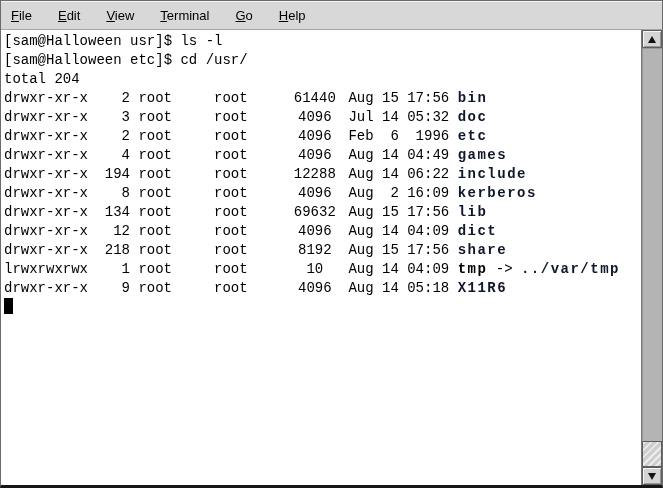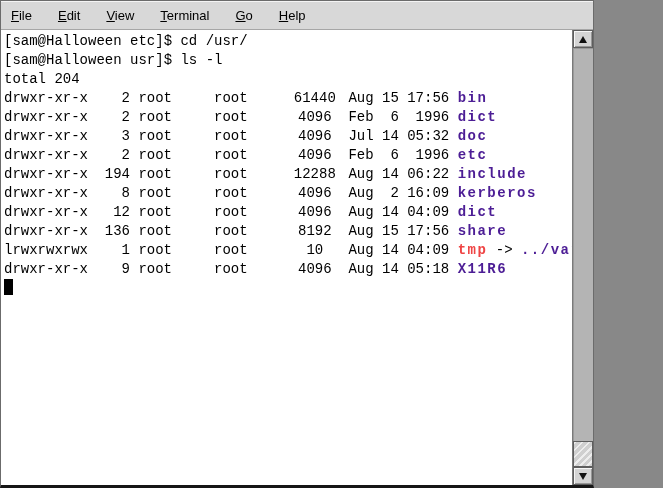--- a/index.html
+++ b/index.html
@@ -1,16 +1,16 @@
 <!DOCTYPE html>
 <html><head>
 <meta charset="utf-8">
 <style>
   html,body{margin:0;padding:0;background:#888;}
-  .window{width:594px;height:488px;box-sizing:border-box;background:#fff;
+  .window{width:663px;height:488px;box-sizing:border-box;background:#fff;
     border:1px solid #6b6b6b;border-bottom:3px solid #161616;
     display:flex;flex-direction:column;font-family:"Liberation Sans",sans-serif;}
   .menubar{height:28px;flex:0 0 28px;background:#d8d8d8;display:flex;align-items:center;
     padding-left:8px;gap:22px;border-bottom:1px solid #a6a6a6;
     box-shadow:inset 0 1px 0 #f4f4f4;font-size:13px;color:#000;}
   .menu-item{white-space:pre;cursor:default;padding:2px 2px;}
   .mn{text-decoration:underline;}
   .content{flex:1;display:flex;min-height:0;}
   .term{flex:1;background:#ffffff;color:#000;overflow:hidden;
     padding:2px 0 0 3px;font-family:"Liberation Mono",monospace;
@@ -20,22 +20,22 @@
   .frow span{display:inline-block;vertical-align:top;}
   .cp{width:10ch;}
   .cl{width:5ch;text-align:right;}
   .co{width:9ch;margin-left:1ch;}
   .cg{width:9ch;}
   .cs{width:6ch;text-align:center;}
   .cd{margin-left:1ch;white-space:pre;}
   .cn{margin-left:1ch;font-weight:bold;letter-spacing:1.5px;}
   .ca{white-space:pre;font-weight:normal;letter-spacing:0;}
   .ct{font-weight:bold;letter-spacing:1.5px;}
-  .name-directory{color:#4c1d95;}
-  .name-symlink{color:#ef4444;}
+  .name-directory{color:#0f172a;}
+  .name-symlink{color:#000000;}
   .cursor{display:inline-block;width:9px;height:16px;background:#000;vertical-align:-3px;}
   .scrollbar{flex:0 0 20px;width:20px;display:flex;flex-direction:column;
     background:#b4b4b4;border-left:1px solid #7a7a7a;}
   .sb-btn{height:18px;flex:0 0 18px;box-sizing:border-box;background:#d4d4d4;
     border:1px solid #5e5e5e;box-shadow:inset 1px 1px 0 #f6f6f6,inset -1px -1px 0 #969696;
     display:flex;align-items:center;justify-content:center;}
   .arr-up{width:0;height:0;border-left:4px solid transparent;border-right:4px solid transparent;border-bottom:7px solid #111;}
   .arr-down{width:0;height:0;border-left:4px solid transparent;border-right:4px solid transparent;border-top:7px solid #111;}
   .sb-trough{flex:1;position:relative;box-shadow:inset 1px 1px 0 #999;}
   .sb-thumb{position:absolute;left:0;right:0;bottom:0;height:26px;box-sizing:border-box;
@@ -52,31 +52,32 @@
       <div class="menu-item"><span class="mn">E</span><span>dit</span></div>
       <div class="menu-item"><span class="mn">V</span><span>iew</span></div>
       <div class="menu-item"><span class="mn">T</span><span>erminal</span></div>
       <div class="menu-item"><span class="mn">G</span><span>o</span></div>
       <div class="menu-item"><span class="mn">H</span><span>elp</span></div>
     </div>
 
   <div class="content">
 
     <div class="term">
+        <div class="tline">[sam@Halloween usr]$ ls -l</div>
         <div class="tline">[sam@Halloween etc]$ cd /usr/</div>
-        <div class="tline">[sam@Halloween usr]$ ls -l</div>
         <div class="tline">total 204</div>
         <div class="frow"><span class="cp">drwxr-xr-x</span><span class="cl">2</span><span class="co">root</span><span class="cg">root</span><span class="cs">61440</span><span class="cd">Aug 15 17:56</span><span class="cn name-directory">bin</span><span class="ca"></span><span class="ct name-directory"></span></div>
-        <div class="frow"><span class="cp">drwxr-xr-x</span><span class="cl">2</span><span class="co">root</span><span class="cg">root</span><span class="cs">4096</span><span class="cd">Feb  6  1996</span><span class="cn name-directory">dict</span><span class="ca"></span><span class="ct name-directory"></span></div>
         <div class="frow"><span class="cp">drwxr-xr-x</span><span class="cl">3</span><span class="co">root</span><span class="cg">root</span><span class="cs">4096</span><span class="cd">Jul 14 05:32</span><span class="cn name-directory">doc</span><span class="ca"></span><span class="ct name-directory"></span></div>
         <div class="frow"><span class="cp">drwxr-xr-x</span><span class="cl">2</span><span class="co">root</span><span class="cg">root</span><span class="cs">4096</span><span class="cd">Feb  6  1996</span><span class="cn name-directory">etc</span><span class="ca"></span><span class="ct name-directory"></span></div>
+        <div class="frow"><span class="cp">drwxr-xr-x</span><span class="cl">4</span><span class="co">root</span><span class="cg">root</span><span class="cs">4096</span><span class="cd">Aug 14 04:49</span><span class="cn name-directory">games</span><span class="ca"></span><span class="ct name-directory"></span></div>
         <div class="frow"><span class="cp">drwxr-xr-x</span><span class="cl">194</span><span class="co">root</span><span class="cg">root</span><span class="cs">12288</span><span class="cd">Aug 14 06:22</span><span class="cn name-directory">include</span><span class="ca"></span><span class="ct name-directory"></span></div>
         <div class="frow"><span class="cp">drwxr-xr-x</span><span class="cl">8</span><span class="co">root</span><span class="cg">root</span><span class="cs">4096</span><span class="cd">Aug  2 16:09</span><span class="cn name-directory">kerberos</span><span class="ca"></span><span class="ct name-directory"></span></div>
+        <div class="frow"><span class="cp">drwxr-xr-x</span><span class="cl">134</span><span class="co">root</span><span class="cg">root</span><span class="cs">69632</span><span class="cd">Aug 15 17:56</span><span class="cn name-directory">lib</span><span class="ca"></span><span class="ct name-directory"></span></div>
         <div class="frow"><span class="cp">drwxr-xr-x</span><span class="cl">12</span><span class="co">root</span><span class="cg">root</span><span class="cs">4096</span><span class="cd">Aug 14 04:09</span><span class="cn name-directory">dict</span><span class="ca"></span><span class="ct name-directory"></span></div>
-        <div class="frow"><span class="cp">drwxr-xr-x</span><span class="cl">136</span><span class="co">root</span><span class="cg">root</span><span class="cs">8192</span><span class="cd">Aug 15 17:56</span><span class="cn name-directory">share</span><span class="ca"></span><span class="ct name-directory"></span></div>
+        <div class="frow"><span class="cp">drwxr-xr-x</span><span class="cl">218</span><span class="co">root</span><span class="cg">root</span><span class="cs">8192</span><span class="cd">Aug 15 17:56</span><span class="cn name-directory">share</span><span class="ca"></span><span class="ct name-directory"></span></div>
         <div class="frow"><span class="cp">lrwxrwxrwx</span><span class="cl">1</span><span class="co">root</span><span class="cg">root</span><span class="cs">10</span><span class="cd">Aug 14 04:09</span><span class="cn name-symlink">tmp</span><span class="ca"> -&gt; </span><span class="ct name-directory">../var/tmp</span></div>
         <div class="frow"><span class="cp">drwxr-xr-x</span><span class="cl">9</span><span class="co">root</span><span class="cg">root</span><span class="cs">4096</span><span class="cd">Aug 14 05:18</span><span class="cn name-directory">X11R6</span><span class="ca"></span><span class="ct name-directory"></span></div>
         <div class="tline"><span class="cursor"></span></div>
       </div>
 
     <div class="scrollbar">
       <div class="sb-btn">
           <span class="arr-up"></span>
         </div>
       <div class="sb-trough">

